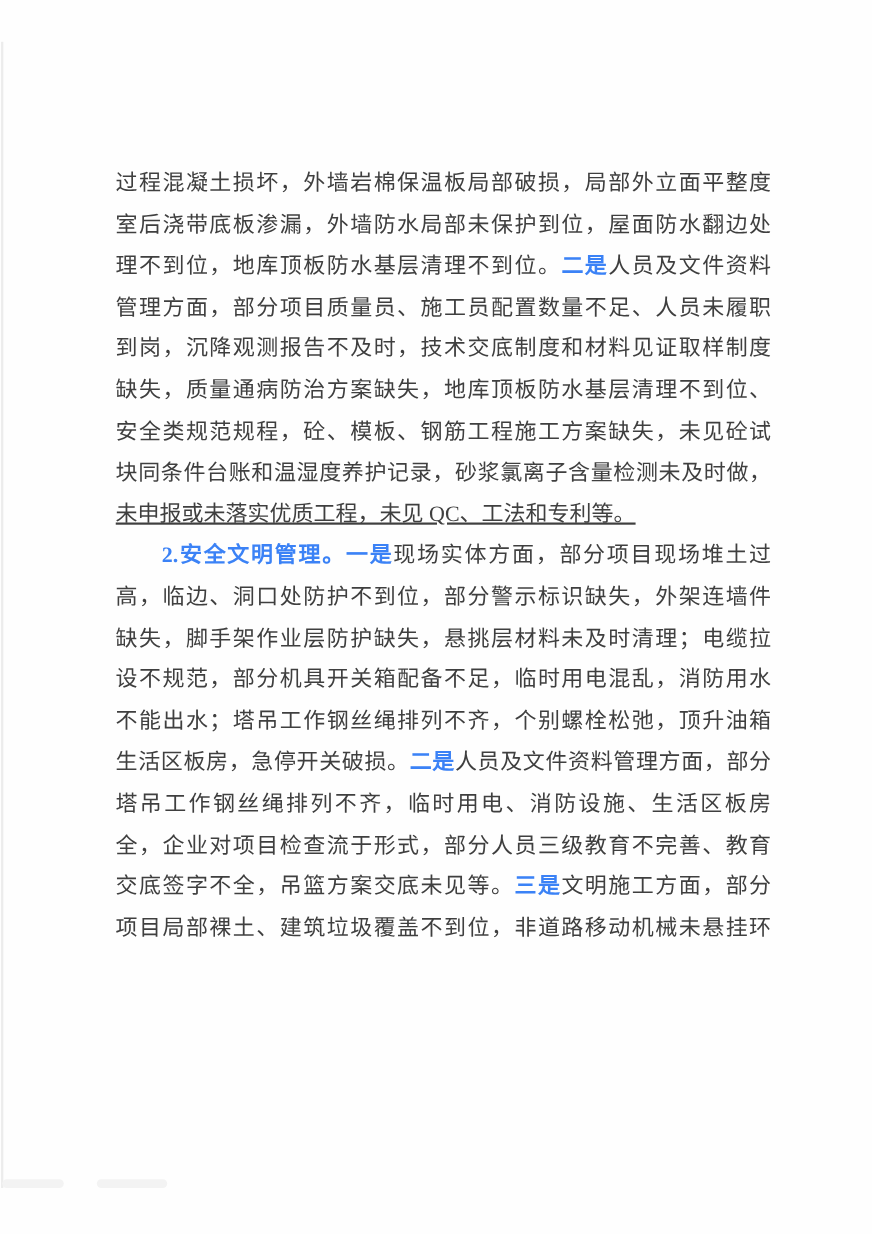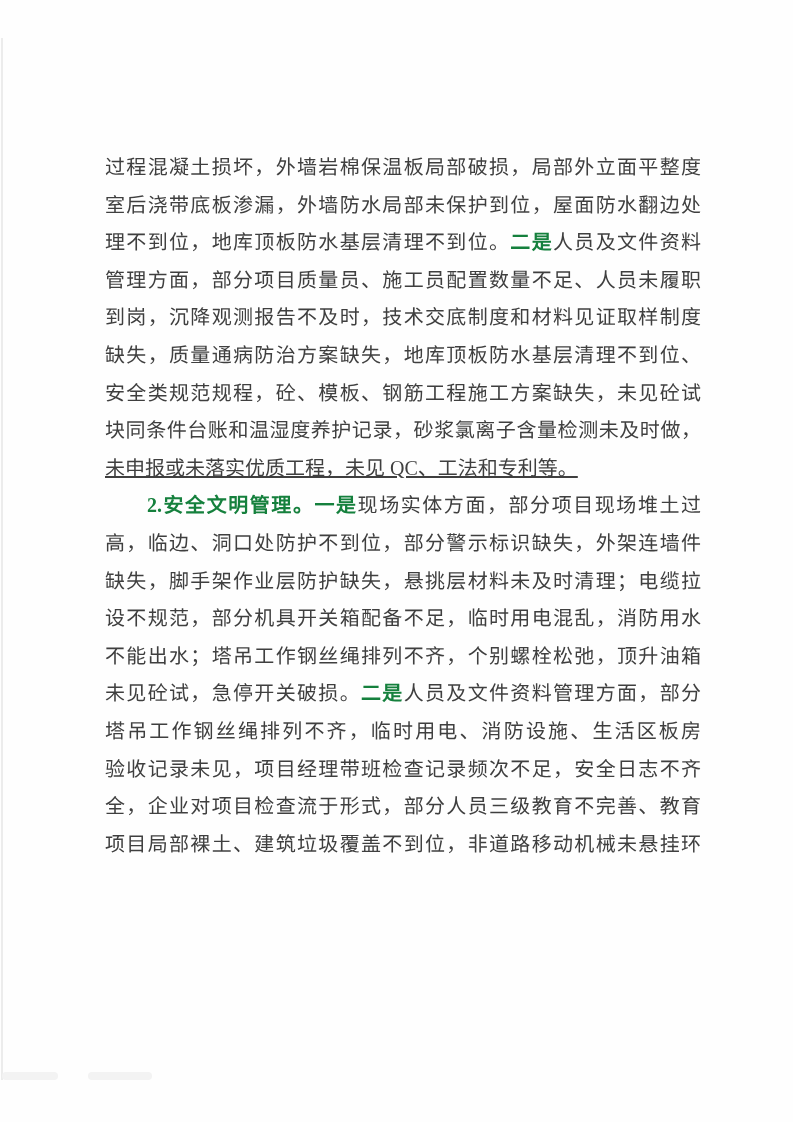--- a/index.html
+++ b/index.html
@@ -56,21 +56,21 @@
     text-align-last: left;
     text-decoration: underline;
   }
   .line.indent {
     text-indent: 42px;
     font-family: Liberation Serif, serif;
   }
   .seg { font-weight: 400; margin-top: 36px; }
   .seg.bold {
     font-weight: 700;
-    color: #15803d;
+    color: #3b82f6;
   }
 </style>
 </head>
 <body>
 
 <div class="page">
   <div class="edge-line"></div>
   <div class="smudge smudge-1"></div>
   <div class="smudge smudge-2"></div>
   <div class="doc-body">
@@ -84,20 +84,20 @@
         <div class="line"><span class="seg">安全类规范规程，砼、模板、钢筋工程施工方案缺失，未见砼试</span></div>
         <div class="line"><span class="seg">块同条件台账和温湿度养护记录，砂浆氯离子含量检测未及时做，</span></div>
         <div class="line no-justify"><span class="seg">未申报或未落实优质工程，未见 QC、工法和专利等。</span></div>
       </div>
       <div class="paragraph">
         <div class="line indent"><span class="seg bold">2.安全文明管理。</span><span class="seg bold">一是</span><span class="seg">现场实体方面，部分项目现场堆土过</span></div>
         <div class="line"><span class="seg">高，临边、洞口处防护不到位，部分警示标识缺失，外架连墙件</span></div>
         <div class="line"><span class="seg">缺失，脚手架作业层防护缺失，悬挑层材料未及时清理；电缆拉</span></div>
         <div class="line"><span class="seg">设不规范，部分机具开关箱配备不足，临时用电混乱，消防用水</span></div>
         <div class="line"><span class="seg">不能出水；塔吊工作钢丝绳排列不齐，个别螺栓松弛，顶升油箱</span></div>
-        <div class="line"><span class="seg">未见砼试，急停开关破损。</span><span class="seg bold">二是</span><span class="seg">人员及文件资料管理方面，部分</span></div>
+        <div class="line"><span class="seg">生活区板房，急停开关破损。</span><span class="seg bold">二是</span><span class="seg">人员及文件资料管理方面，部分</span></div>
         <div class="line"><span class="seg">塔吊工作钢丝绳排列不齐，临时用电、消防设施、生活区板房</span></div>
-        <div class="line"><span class="seg">验收记录未见，项目经理带班检查记录频次不足，安全日志不齐</span></div>
         <div class="line"><span class="seg">全，企业对项目检查流于形式，部分人员三级教育不完善、教育</span></div>
+        <div class="line"><span class="seg">交底签字不全，吊篮方案交底未见等。</span><span class="seg bold">三是</span><span class="seg">文明施工方面，部分</span></div>
         <div class="line"><span class="seg">项目局部裸土、建筑垃圾覆盖不到位，非道路移动机械未悬挂环</span></div>
       </div>
     </div>
 </div>
 
 </body></html>

